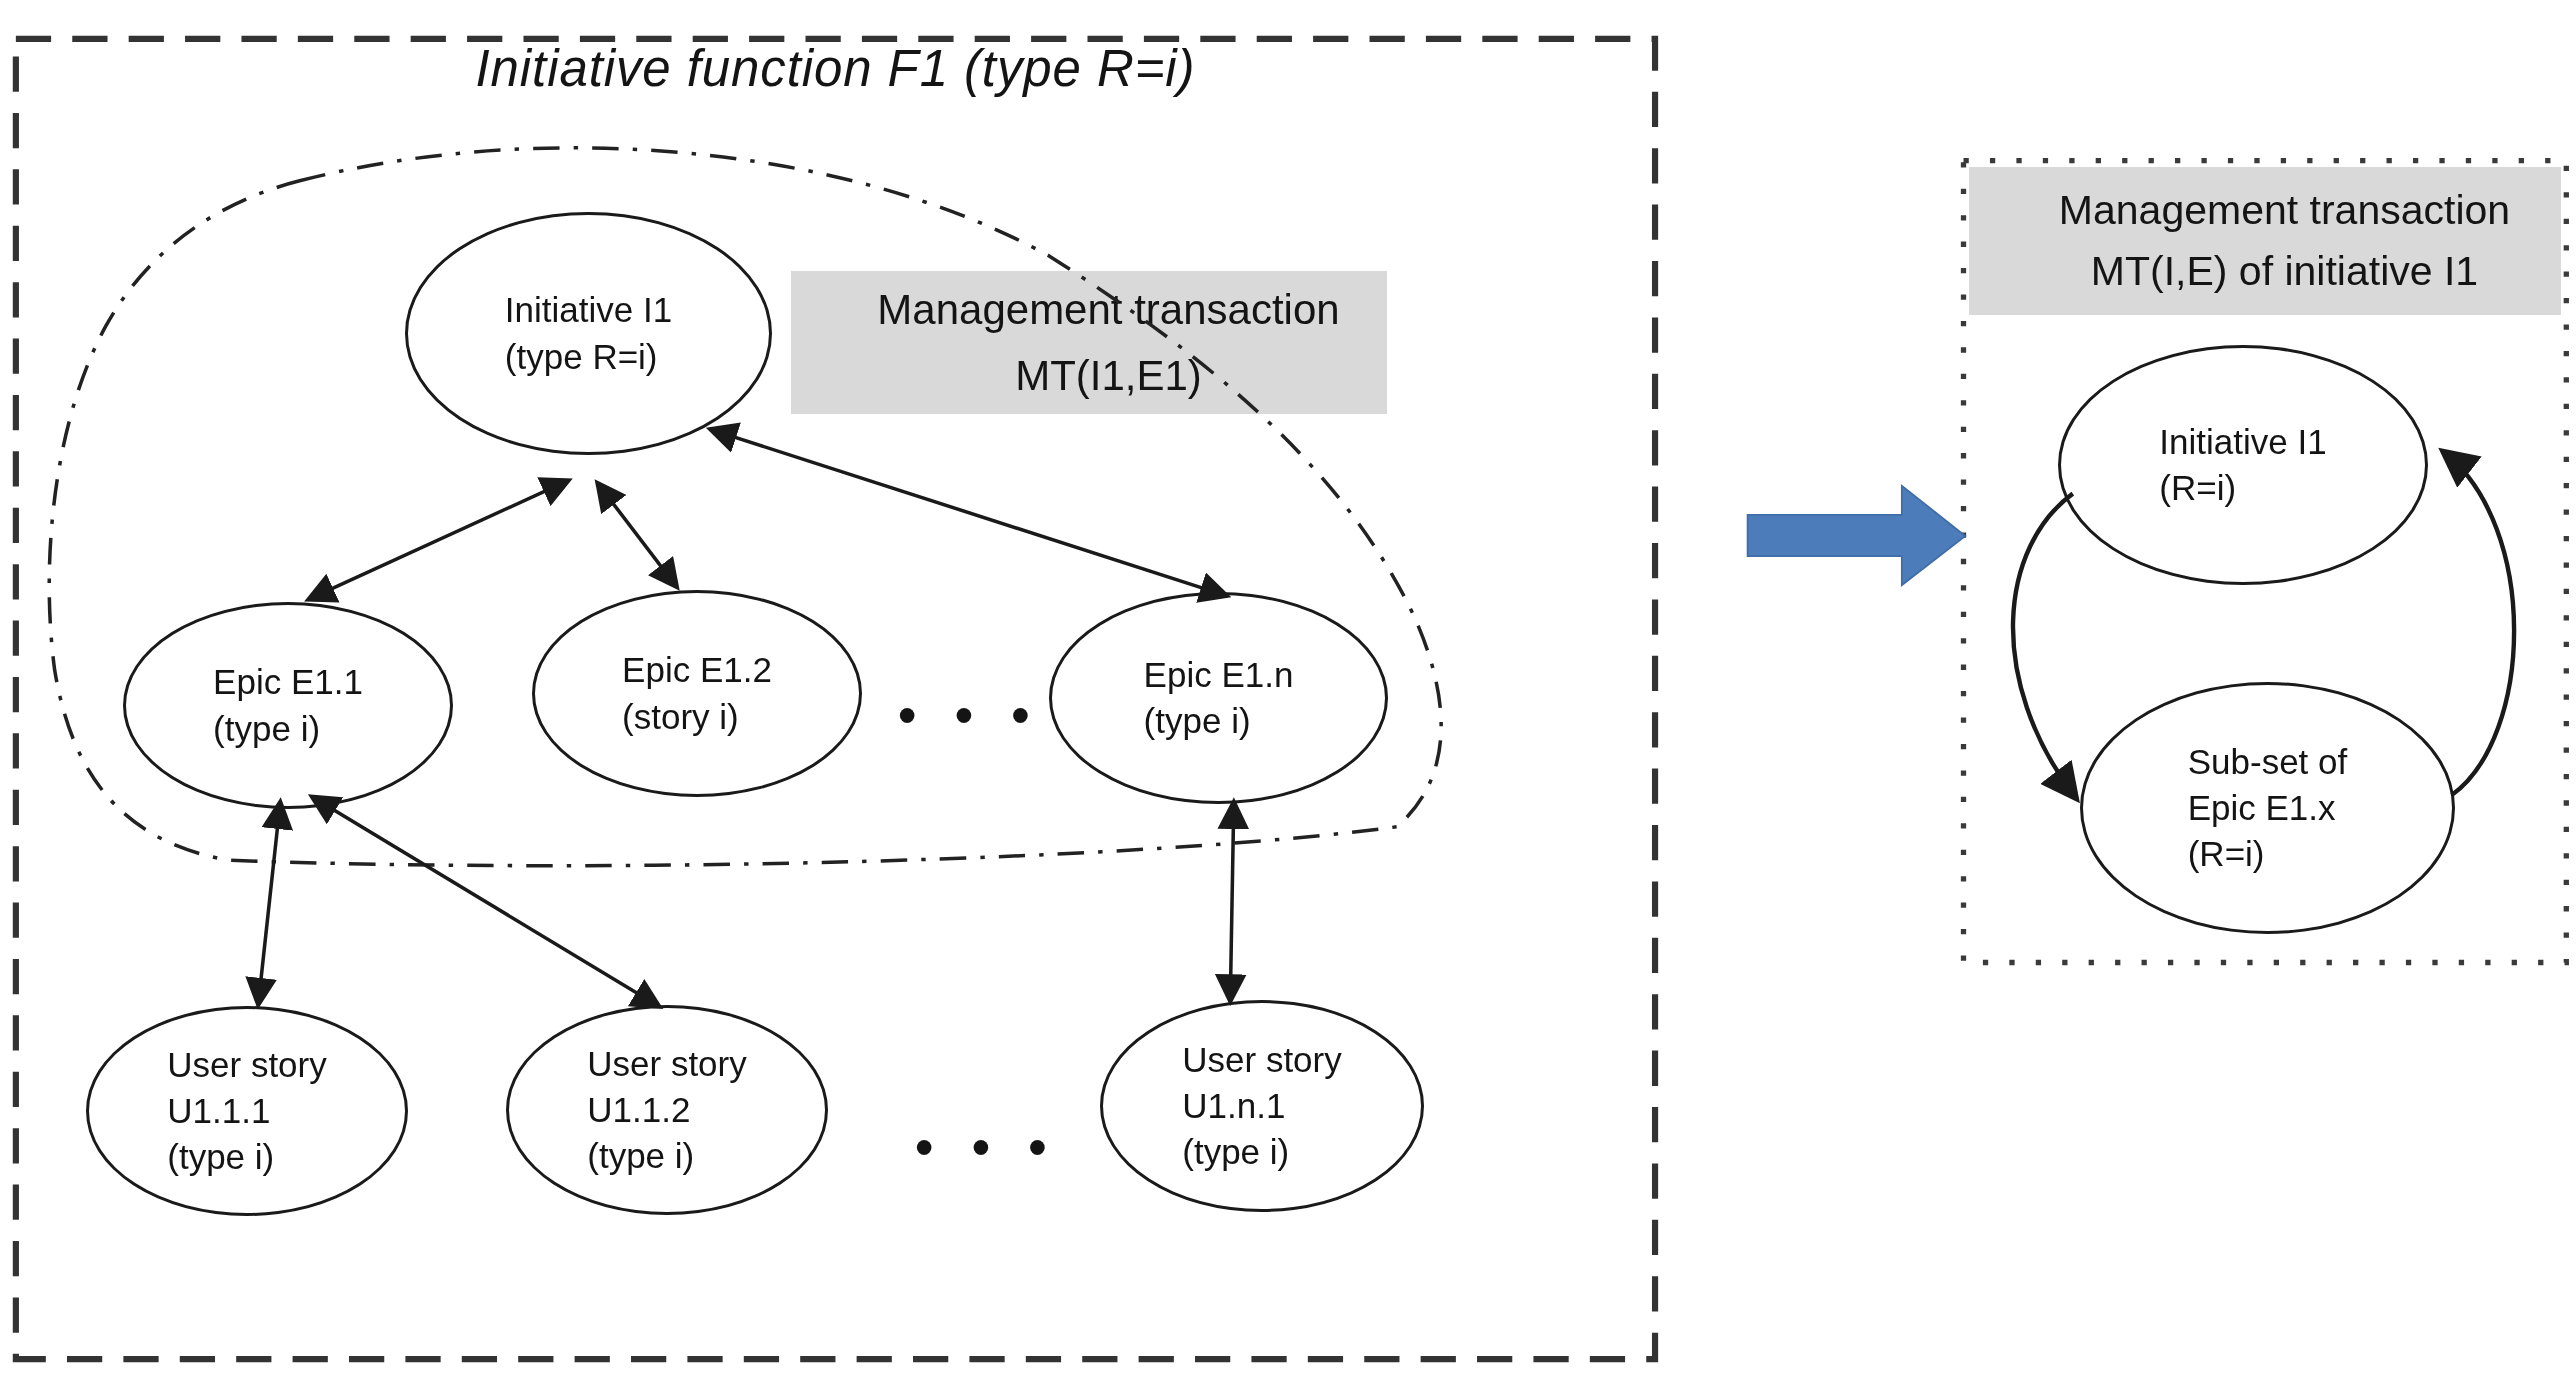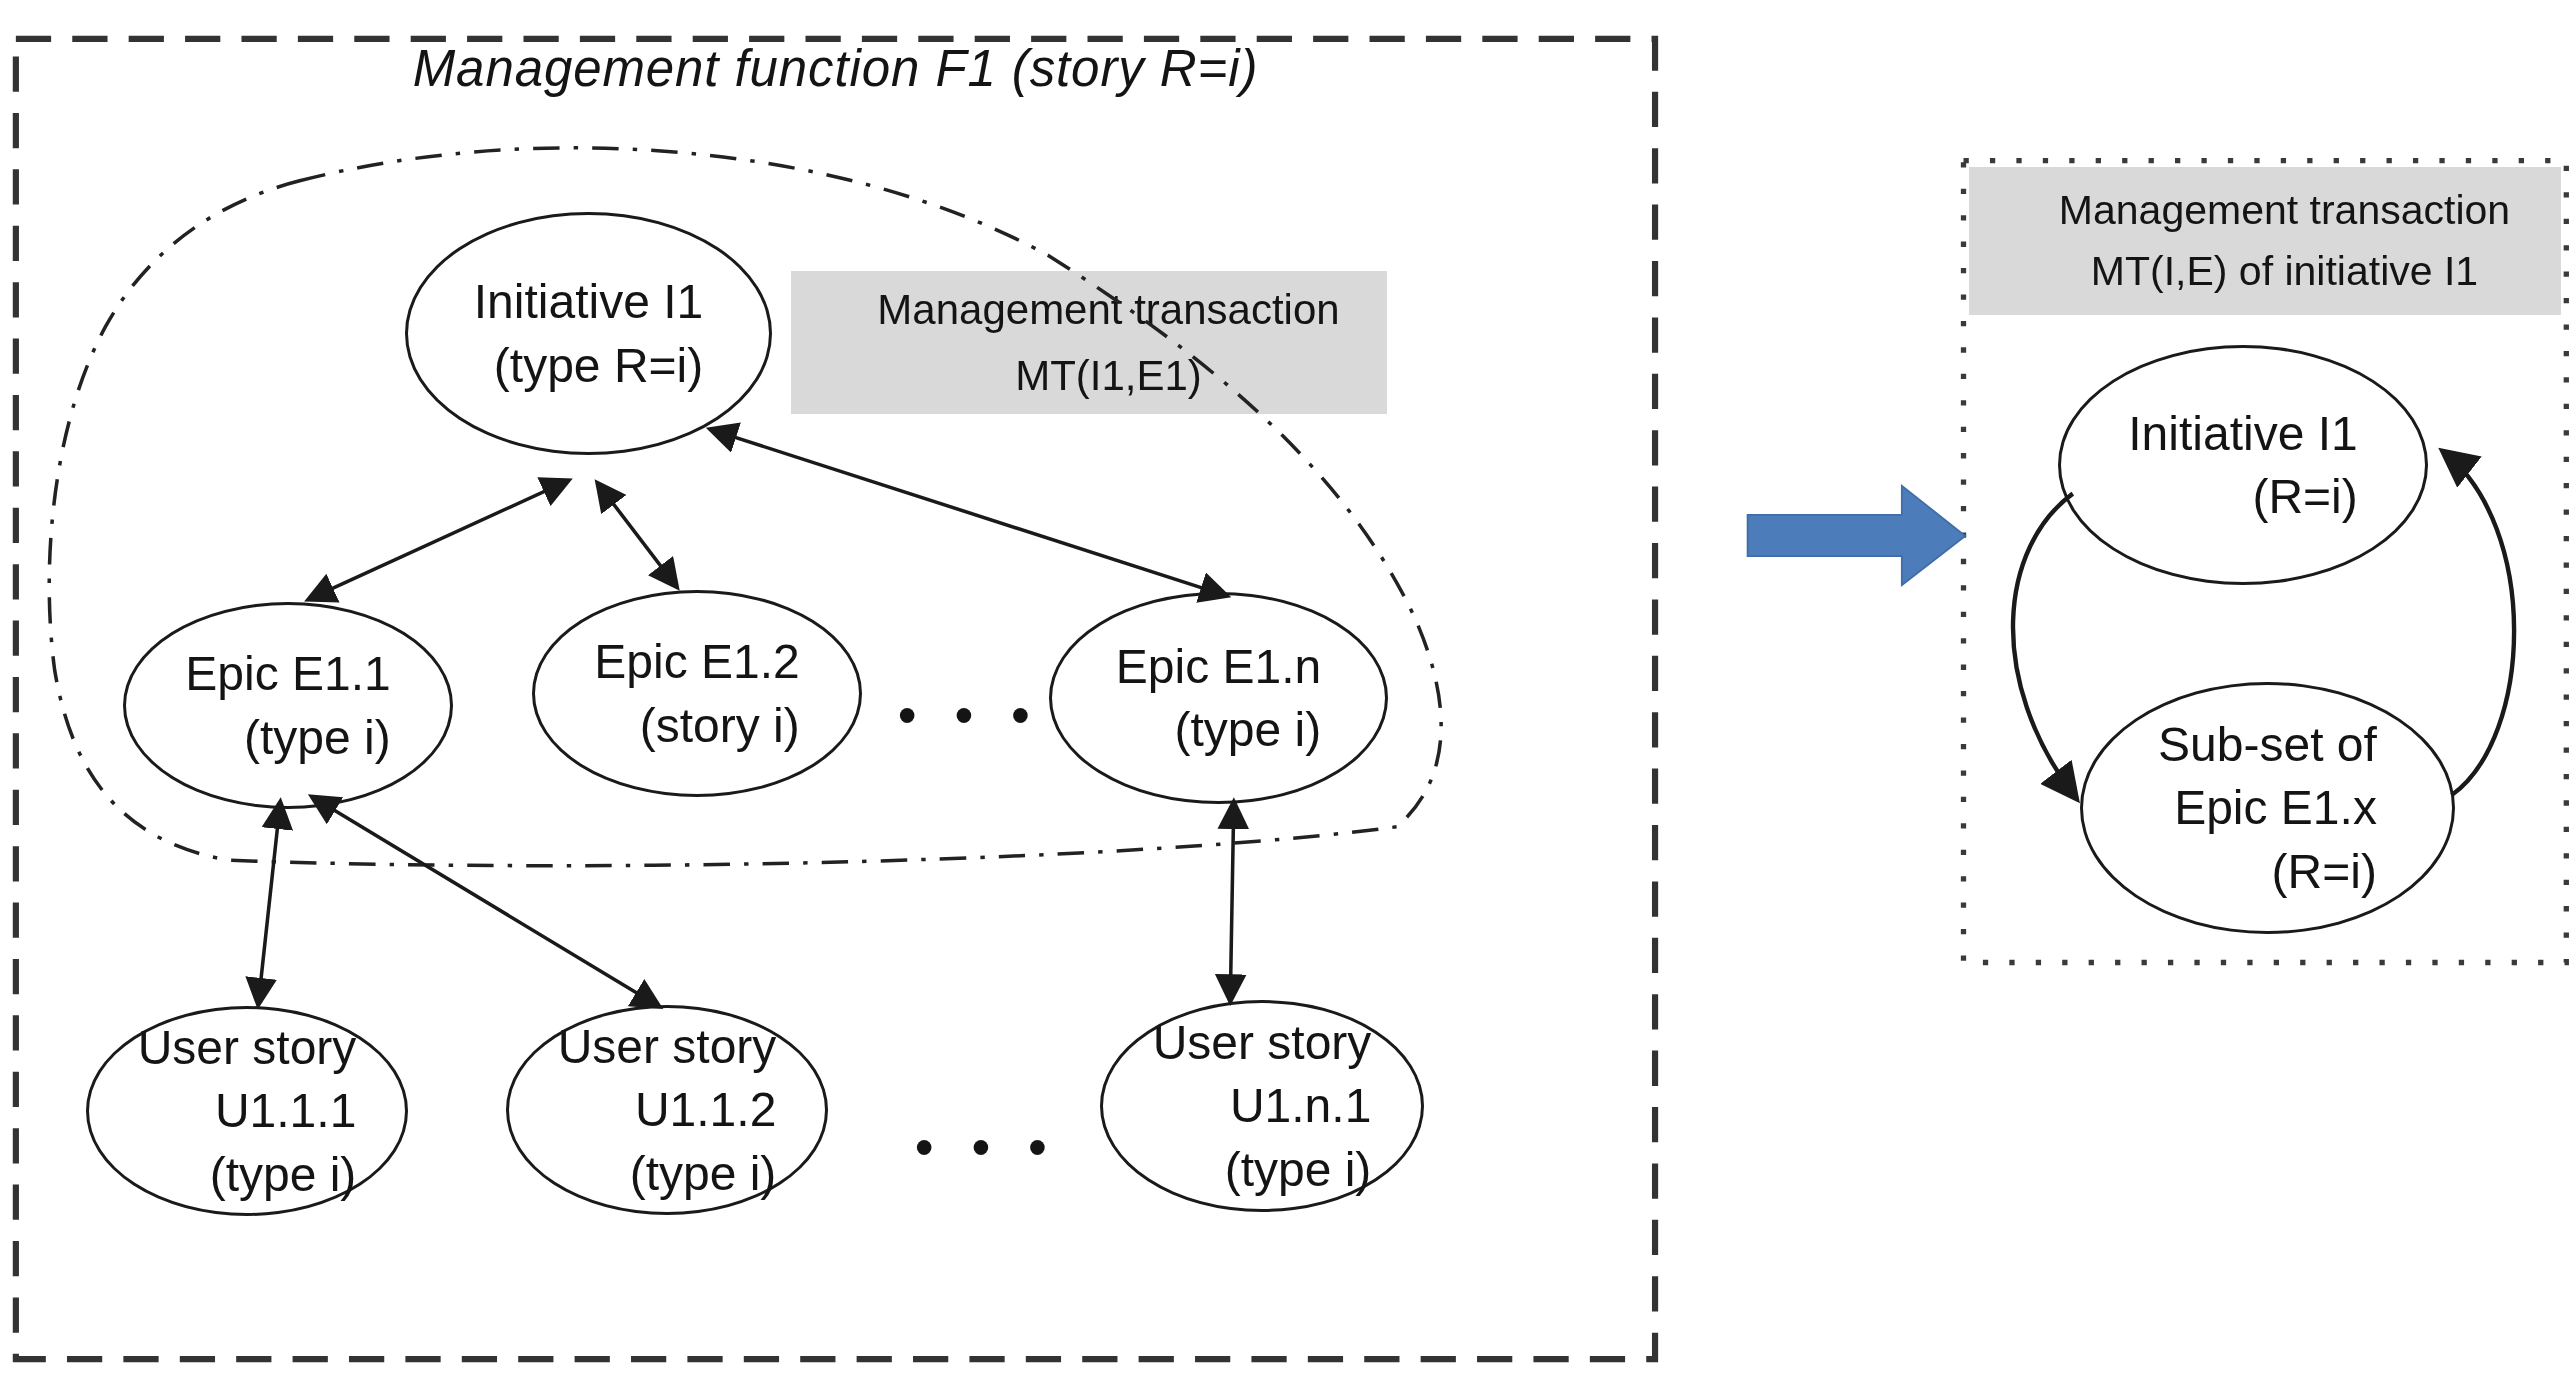--- a/index.html
+++ b/index.html
@@ -10,22 +10,22 @@
     font-family:"Liberation Sans", sans-serif;
     color:#141414;
     overflow:hidden;
   }
   .node{
     position:absolute;
     border:3.5px solid #1a1a1a;
     border-radius:50%;
     background:#ffffff;
     display:flex;align-items:center;justify-content:center;
-    text-align:right;
-    font-size:48px;line-height:1.32;
+    text-align:left;
+    font-size:35px;line-height:1.32;
     white-space:pre-line;
     box-sizing:border-box;
   }
   .panel-title{
     position:absolute;
     left:16px;top:39px;width:1639px;
     text-align:center;
     font-size:51px;font-style:italic;
     letter-spacing:0.9px;
   }
@@ -49,21 +49,21 @@
   .overlay{
     position:absolute;left:0;top:0;width:2576px;height:1383px;
     pointer-events:none;
   }
 </style>
 </head>
 <body>
 
 <div class="canvas">
 
-  <div class="panel-title">Management function F1 (story R=i)</div>
+  <div class="panel-title">Initiative function F1 (type R=i)</div>
 
   <div class="gray-box" style="left:791px;top:271px;width:596px;height:143px;">Management transaction
 MT(I1,E1)</div>
 
   <div class="node" style="left:405px;top:212px;width:367px;height:243px;">
     <span>Initiative I1
 (type R=i)</span>
   </div>
 
   <div class="node" style="left:123px;top:602px;width:330px;height:207px;">

